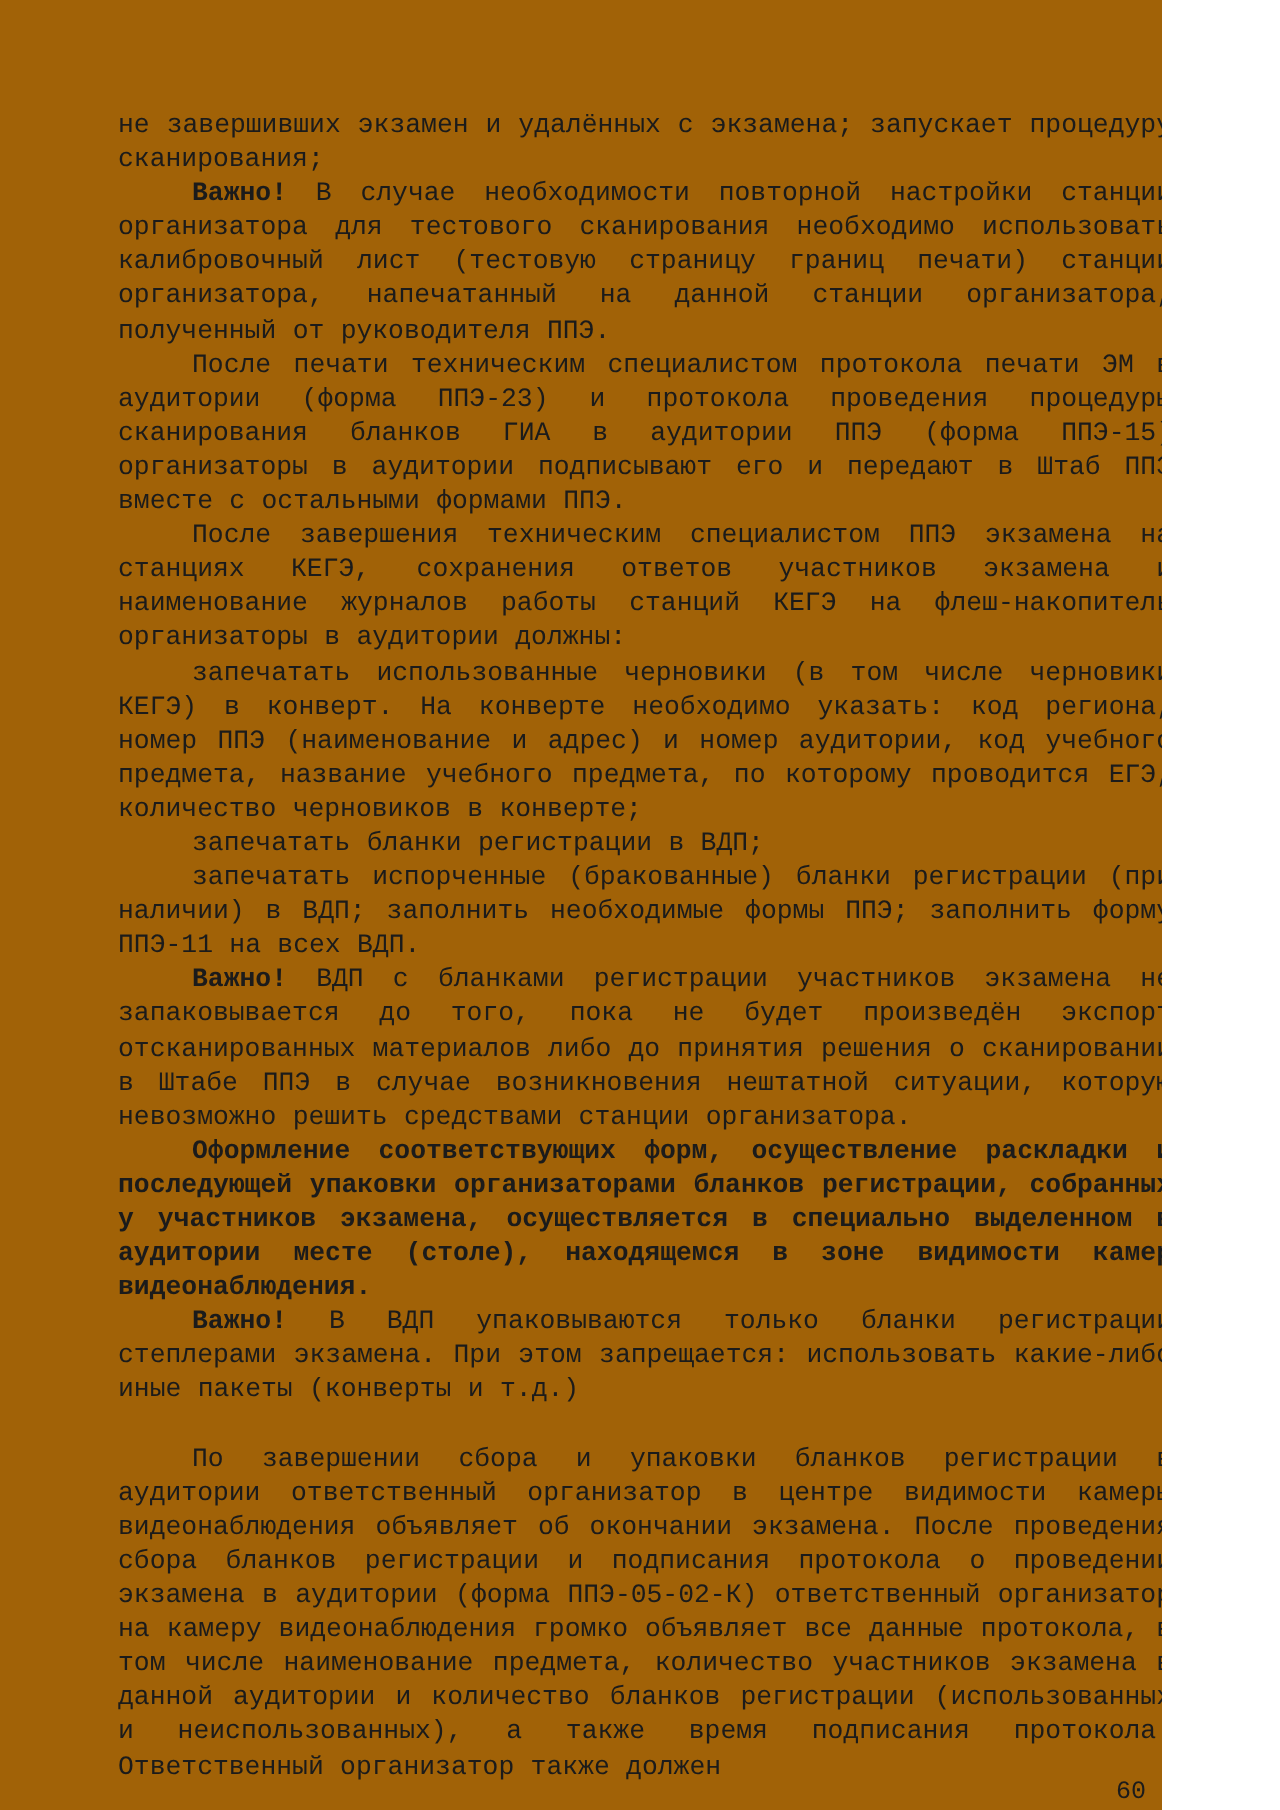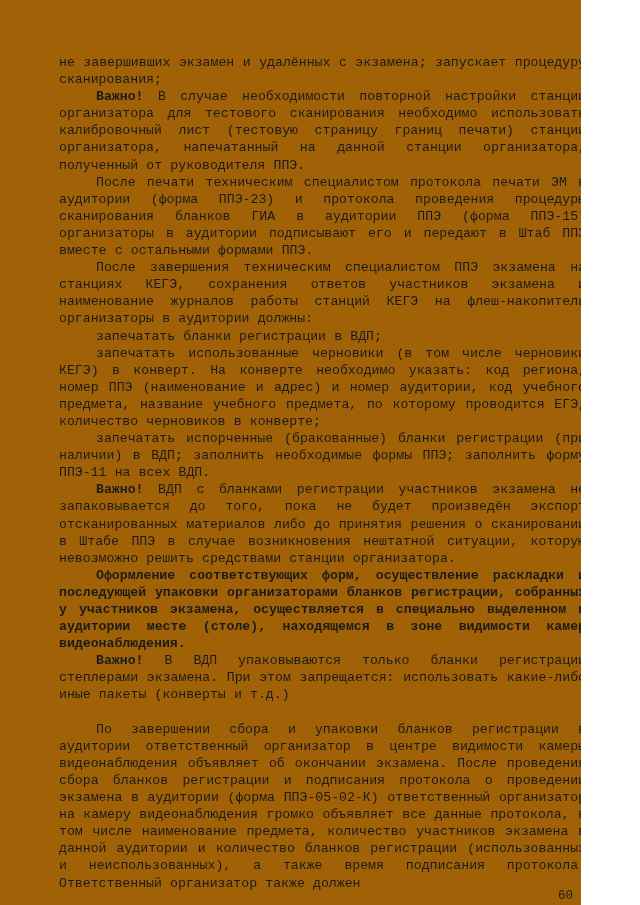--- a/index.html
+++ b/index.html
@@ -49,22 +49,22 @@
 </style>
 </head>
 <body>
 
 <div class="page">
   <div class="content">
       <p class="para no-indent"><span>не завершивших экзамен и удалённых с экзамена; запускает процедуру сканирования;</span></p>
       <p class="para"><b>Важно!</b><span> В случае необходимости повторной настройки станции организатора для тестового сканирования необходимо использовать калибровочный лист (тестовую страницу границ печати) станции организатора, напечатанный на данной станции организатора, полученный от руководителя ППЭ.</span></p>
       <p class="para"><span>После печати техническим специалистом протокола печати ЭМ в аудитории (форма ППЭ-23) и протокола проведения процедуры сканирования бланков ГИА в аудитории ППЭ (форма ППЭ-15) организаторы в аудитории подписывают его и передают в Штаб ППЭ вместе с остальными формами ППЭ.</span></p>
       <p class="para"><span>После завершения техническим специалистом ППЭ экзамена на станциях КЕГЭ, сохранения ответов участников экзамена и наименование журналов работы станций КЕГЭ на флеш-накопитель организаторы в аудитории должны:</span></p>
+      <p class="para"><span>запечатать использованные черновики (в том числе черновики КЕГЭ) в конверт. На конверте необходимо указать: код региона, номер ППЭ (наименование и адрес) и номер аудитории, код учебного предмета, название учебного предмета, по которому проводится ЕГЭ, количество черновиков в конверте;</span></p>
       <p class="para"><span>запечатать бланки регистрации в ВДП;</span></p>
-      <p class="para"><span>запечатать использованные черновики (в том числе черновики КЕГЭ) в конверт. На конверте необходимо указать: код региона, номер ППЭ (наименование и адрес) и номер аудитории, код учебного предмета, название учебного предмета, по которому проводится ЕГЭ, количество черновиков в конверте;</span></p>
       <p class="para"><span>запечатать испорченные (бракованные) бланки регистрации (при наличии) в ВДП; заполнить необходимые формы ППЭ; заполнить форму ППЭ-11 на всех ВДП.</span></p>
       <p class="para"><b>Важно!</b><span> ВДП с бланками регистрации участников экзамена не запаковывается до того, пока не будет произведён экспорт отсканированных материалов либо до принятия решения о сканировании в Штабе ППЭ в случае возникновения нештатной ситуации, которую невозможно решить средствами станции организатора.</span></p>
       <p class="para bold"><span>Оформление соответствующих форм, осуществление раскладки и последующей упаковки организаторами бланков регистрации, собранных у участников экзамена, осуществляется в специально выделенном в аудитории месте (столе), находящемся в зоне видимости камер видеонаблюдения.</span></p>
       <p class="para"><b>Важно!</b><span> В ВДП упаковываются только бланки регистрации степлерами экзамена. При этом запрещается: использовать какие-либо иные пакеты (конверты и т.д.)</span><br><br></p>
       <p class="para"><span>По завершении сбора и упаковки бланков регистрации в аудитории ответственный организатор в центре видимости камеры видеонаблюдения объявляет об окончании экзамена. После проведения сбора бланков регистрации и подписания протокола о проведении экзамена в аудитории (форма ППЭ-05-02-К) ответственный организатор на камеру видеонаблюдения громко объявляет все данные протокола, в том числе наименование предмета, количество участников экзамена в данной аудитории и количество бланков регистрации (использованных и неиспользованных), а также время подписания протокола. Ответственный организатор также должен</span></p>
     </div>
   <div class="page-number">60</div>
 </div>
 
 </body></html>

